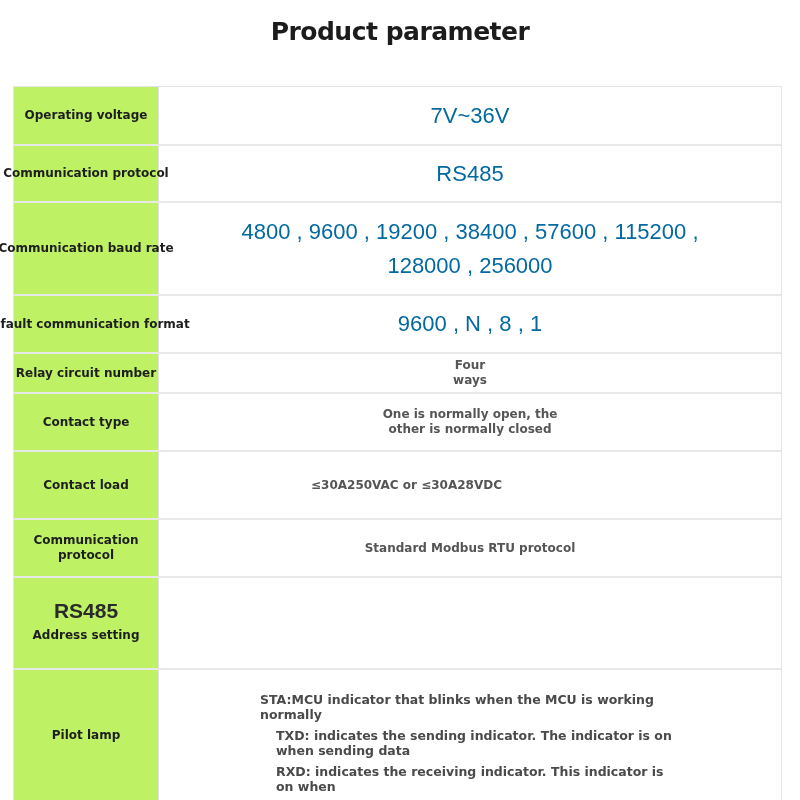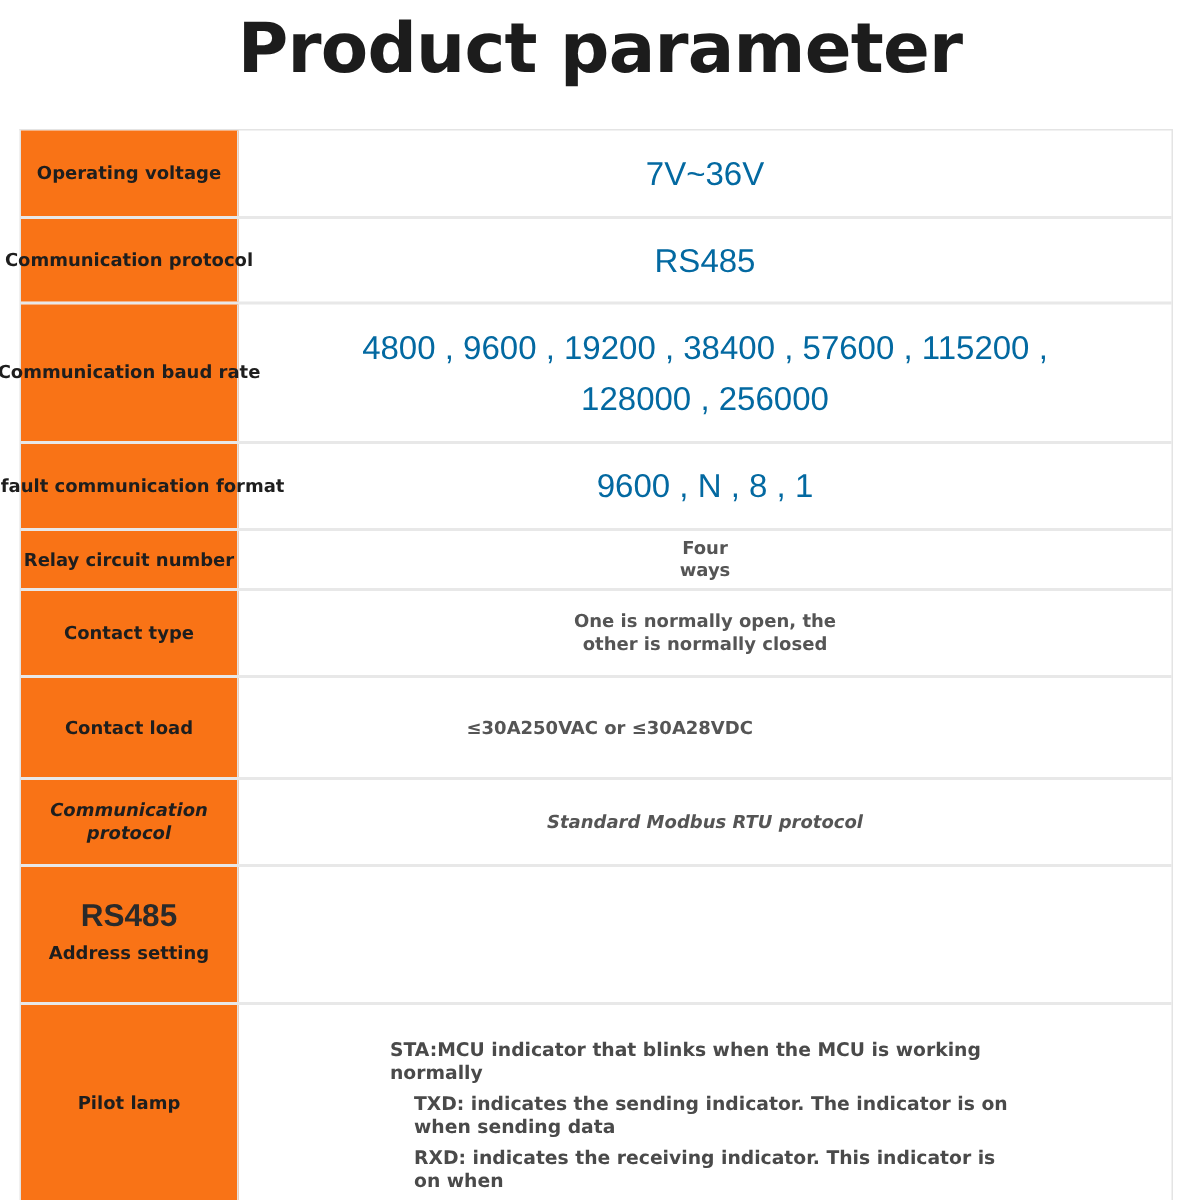--- a/index.html
+++ b/index.html
@@ -1,28 +1,28 @@
 <!DOCTYPE html>
 <html><head>
   <meta charset="utf-8">
   <style>
     html, body { margin: 0; padding: 0; background: #ffffff; }
     body { width: 800px; height: 800px; overflow: hidden; position: relative; font-family: "Liberation Sans", sans-serif; }
     .title {
       position: absolute; top: 10px; left: 0; width: 800px; text-align: center;
-      font-family: "DejaVu Sans", sans-serif; font-weight: bold; font-size: 46px;
+      font-family: "DejaVu Sans", sans-serif; font-weight: bold; font-size: 25px;
       color: #1c1c1c; letter-spacing: -0.5px; line-height: 44px;
     }
     .table {
       position: absolute; left: 13px; top: 86px; width: 767px;
       border-top: 1px solid #e4e4e4; border-left: 1px solid #e4e4e4; border-right: 1px solid #e4e4e4;
     }
     .row { display: flex; border-bottom: 2px solid #e8e8e8; box-sizing: border-box; }
     .label {
-      width: 145px; flex: 0 0 145px; background: #f97316; border-right: 1px solid #e2e2e2;
+      width: 145px; flex: 0 0 145px; background: #bef264; border-right: 1px solid #e2e2e2;
       display: flex; flex-direction: column; align-items: center; justify-content: center;
       text-align: center; font-family: "DejaVu Sans", sans-serif; font-weight: bold;
       font-size: 12px; color: #1e1e1e; line-height: 15px; box-sizing: border-box;
       white-space: nowrap;
     }
     .value {
       flex: 1; display: flex; flex-direction: column; align-items: center; justify-content: center;
       text-align: center; color: #555555; box-sizing: border-box;
     }
     .v-big { font-family: "Liberation Sans", sans-serif; font-size: 22px; color: #0369a1; line-height: 34px; }
@@ -84,21 +84,21 @@
     </div>
   </div>
 
   <div class="row" style="height:68px;">
     <div class="label">Contact load</div>
     <div class="value" style="align-items:flex-start;padding-left:152px;">
       <span class="v-small">≤30A250VAC or ≤30A28VDC</span>
     </div>
   </div>
 
-  <div class="row" style="height:58px;font-style:italic;">
+  <div class="row" style="height:58px;">
     <div class="label">
       <span>Communication</span>
       <span>protocol</span>
     </div>
     <div class="value">
       <span class="v-small">Standard Modbus RTU protocol</span>
     </div>
   </div>
 
   <div class="row" style="height:92px;">

